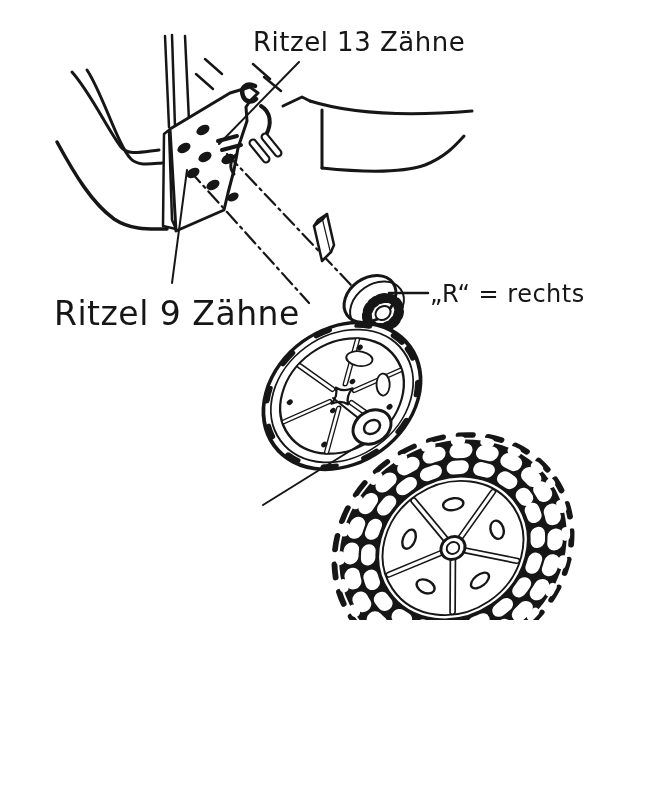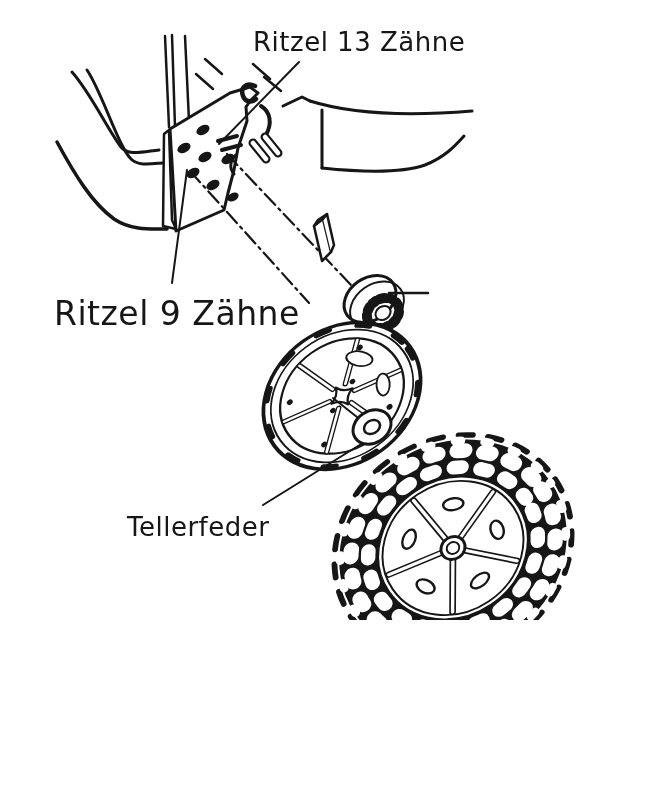--- a/index.html
+++ b/index.html
@@ -189,14 +189,14 @@
       <path d="M128,-16 L128,16" stroke-width="2"></path>
       <rect x="92" y="-8" width="24" height="16" rx="6" fill="#ffffff" stroke-width="2.5"></rect>
       <ellipse cx="88" cy="0" rx="9" ry="27" fill="#ffffff" stroke-width="3"></ellipse>
     </g>
 
     <path d="M389,293 L428,293" stroke-width="2.5"></path>
   </svg>
 
   <div class="label l13">Ritzel 13 Zähne</div>
   <div class="label l9">Ritzel 9 Zähne</div>
-  <div class="label ltf">Tellerfeder</div>
+  <div class="label lr">„R“ = rechts</div>
 </div>
 
 </body></html>

